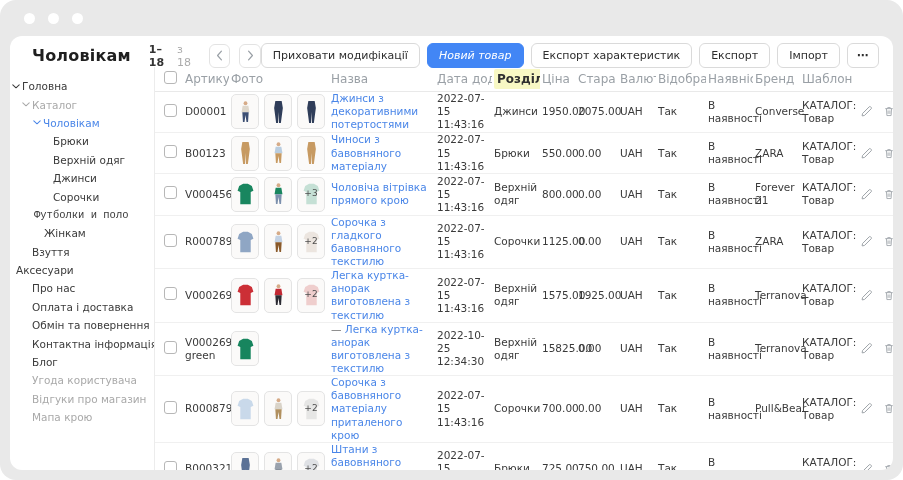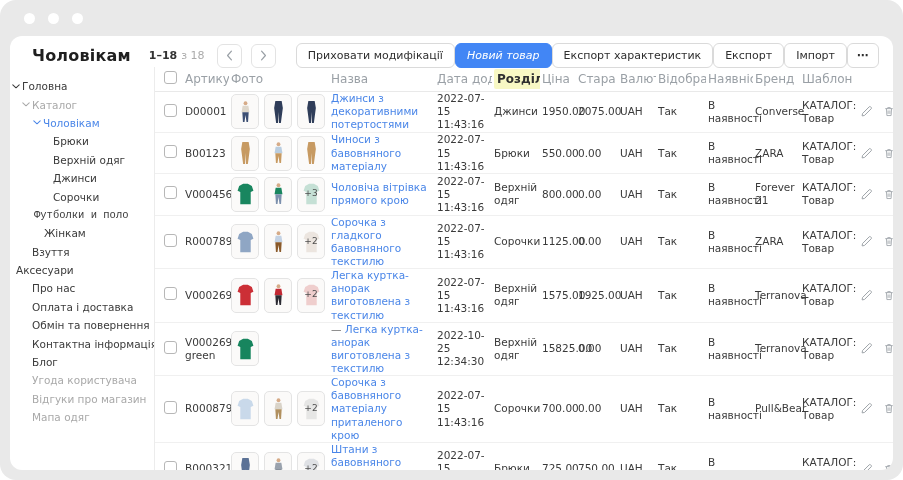--- a/index.html
+++ b/index.html
@@ -13,21 +13,21 @@
   .card { position:absolute; left:10px; right:10px; top:36px; bottom:10px; background:#fff; border-radius:12px; overflow:hidden; }
 
   .card-header { height:31px; display:flex; align-items:center; padding:8px 14px 0 12px; }
   .page-title { font-size:16px; font-weight:700; color:#1f1f1f; margin:0 4px 0 10px; letter-spacing:.2px; }
   .pagination { display:flex; align-items:center; margin-left:14px; gap:4px; }
   .pg-range { font-size:11px; font-weight:700; color:#333; }
   .pg-of { font-size:11px; color:#ababab; margin-right:8px; }
   .pg-btn { width:25px; height:24px; border:1px solid #e3e3e3; border-radius:6px; background:#fff; display:flex; align-items:center; justify-content:center; cursor:pointer; padding:0; }
   .pg-btn + .pg-btn { margin-left:5px; }
 
-  .header-actions { margin-left:auto; display:flex; }
+  .header-actions { margin-left:auto; display:flex; gap:7px; }
   .hbtn { height:25px; padding:0 11px; font-size:11px; font-family:inherit; border:1px solid #dadada; border-radius:6px; background:#fff; color:#2e2e2e; cursor:pointer; white-space:nowrap; }
   .hbtn.primary { background:#4286f5; border-color:#4286f5; color:#fff;font-style:italic; }
   .hbtn.ellipsis { font-weight:700; letter-spacing:1px; padding:0 9px; }
 
   .card-body { display:flex; height:calc(100% - 31px); }
 
   .sidebar { width:145px; flex:none; padding-top:10px; border-right:1px solid #ececec; overflow:hidden; }
   .s-item { height:18.4px; display:flex; align-items:center; font-size:10.5px; color:#3a3a3a; cursor:pointer; white-space:nowrap; }
   .s-item .caret { display:inline-flex; width:10px; flex:none; color:inherit; }
   .s-item.muted { color:#a9a9a9; }
@@ -157,21 +157,21 @@
           <div class="s-item normal" style="padding-left: 22px;">
             <span>Блог</span>
           </div>
           <div class="s-item muted" style="padding-left: 22px;">
             <span>Угода користувача</span>
           </div>
           <div class="s-item muted" style="padding-left: 22px;">
             <span>Відгуки про магазин</span>
           </div>
           <div class="s-item muted" style="padding-left: 22px;">
-            <span>Мапа одяг</span>
+            <span>Мапа крою</span>
           </div>
         </nav>
       <div class="table-wrap">
         <table>
           <colgroup id="cols">
               <col style="width: 28px;">
               <col style="width: 46px;">
               <col style="width: 100px;">
               <col style="width: 106px;">
               <col style="width: 57px;">

